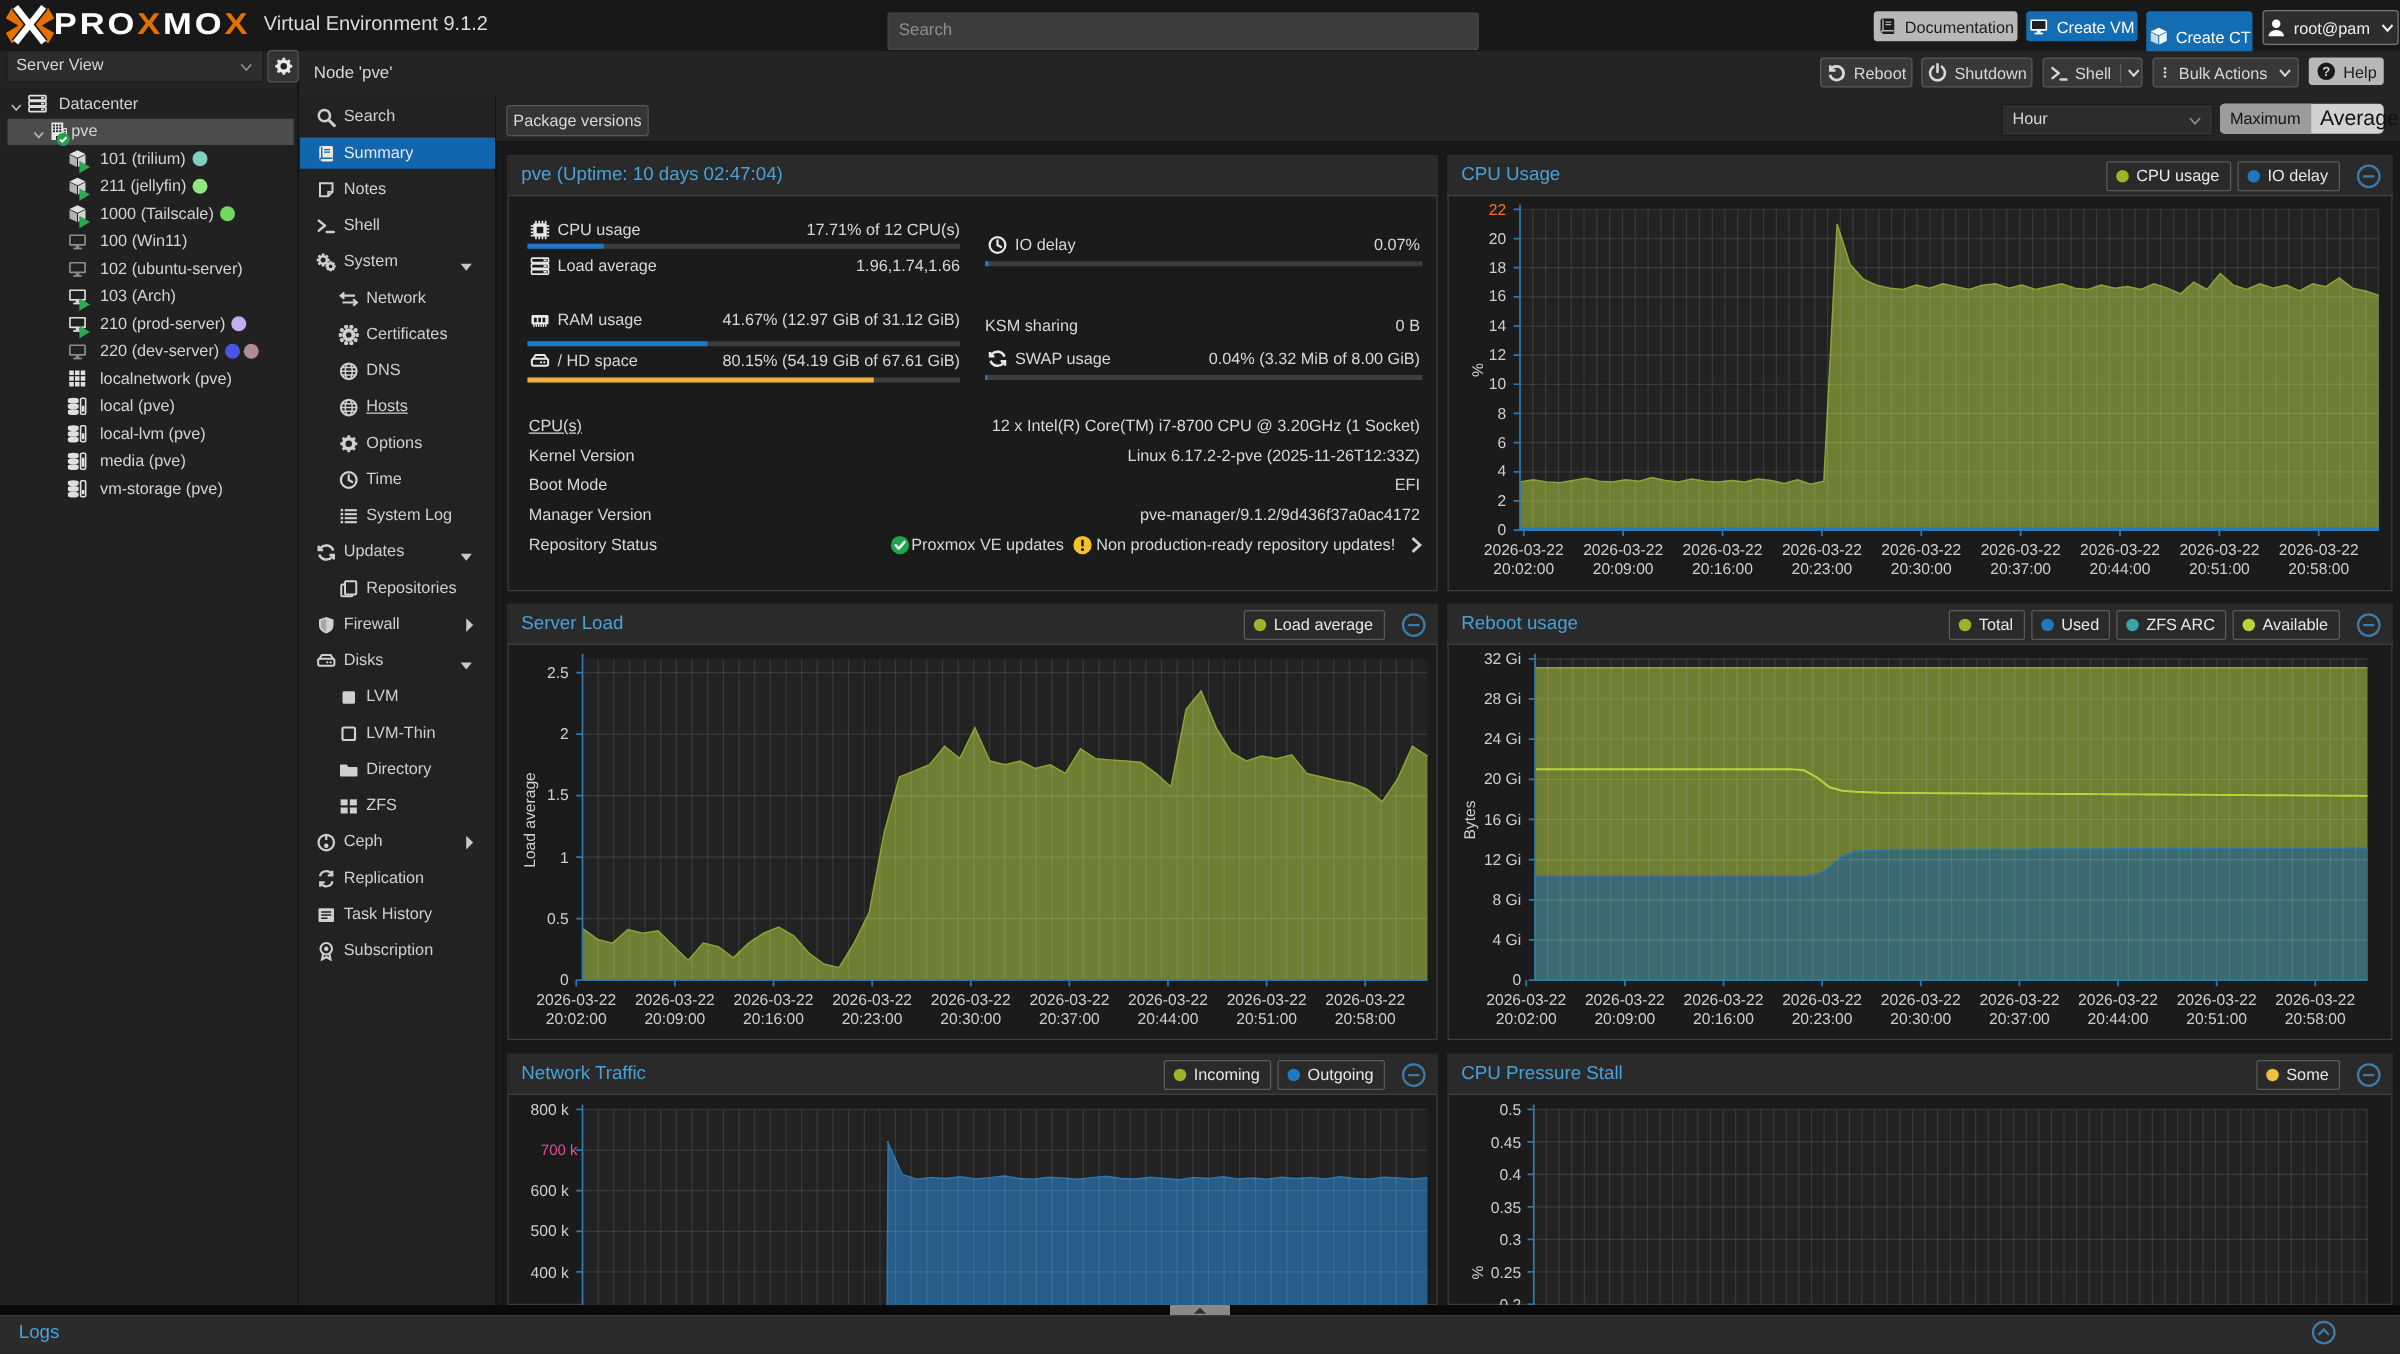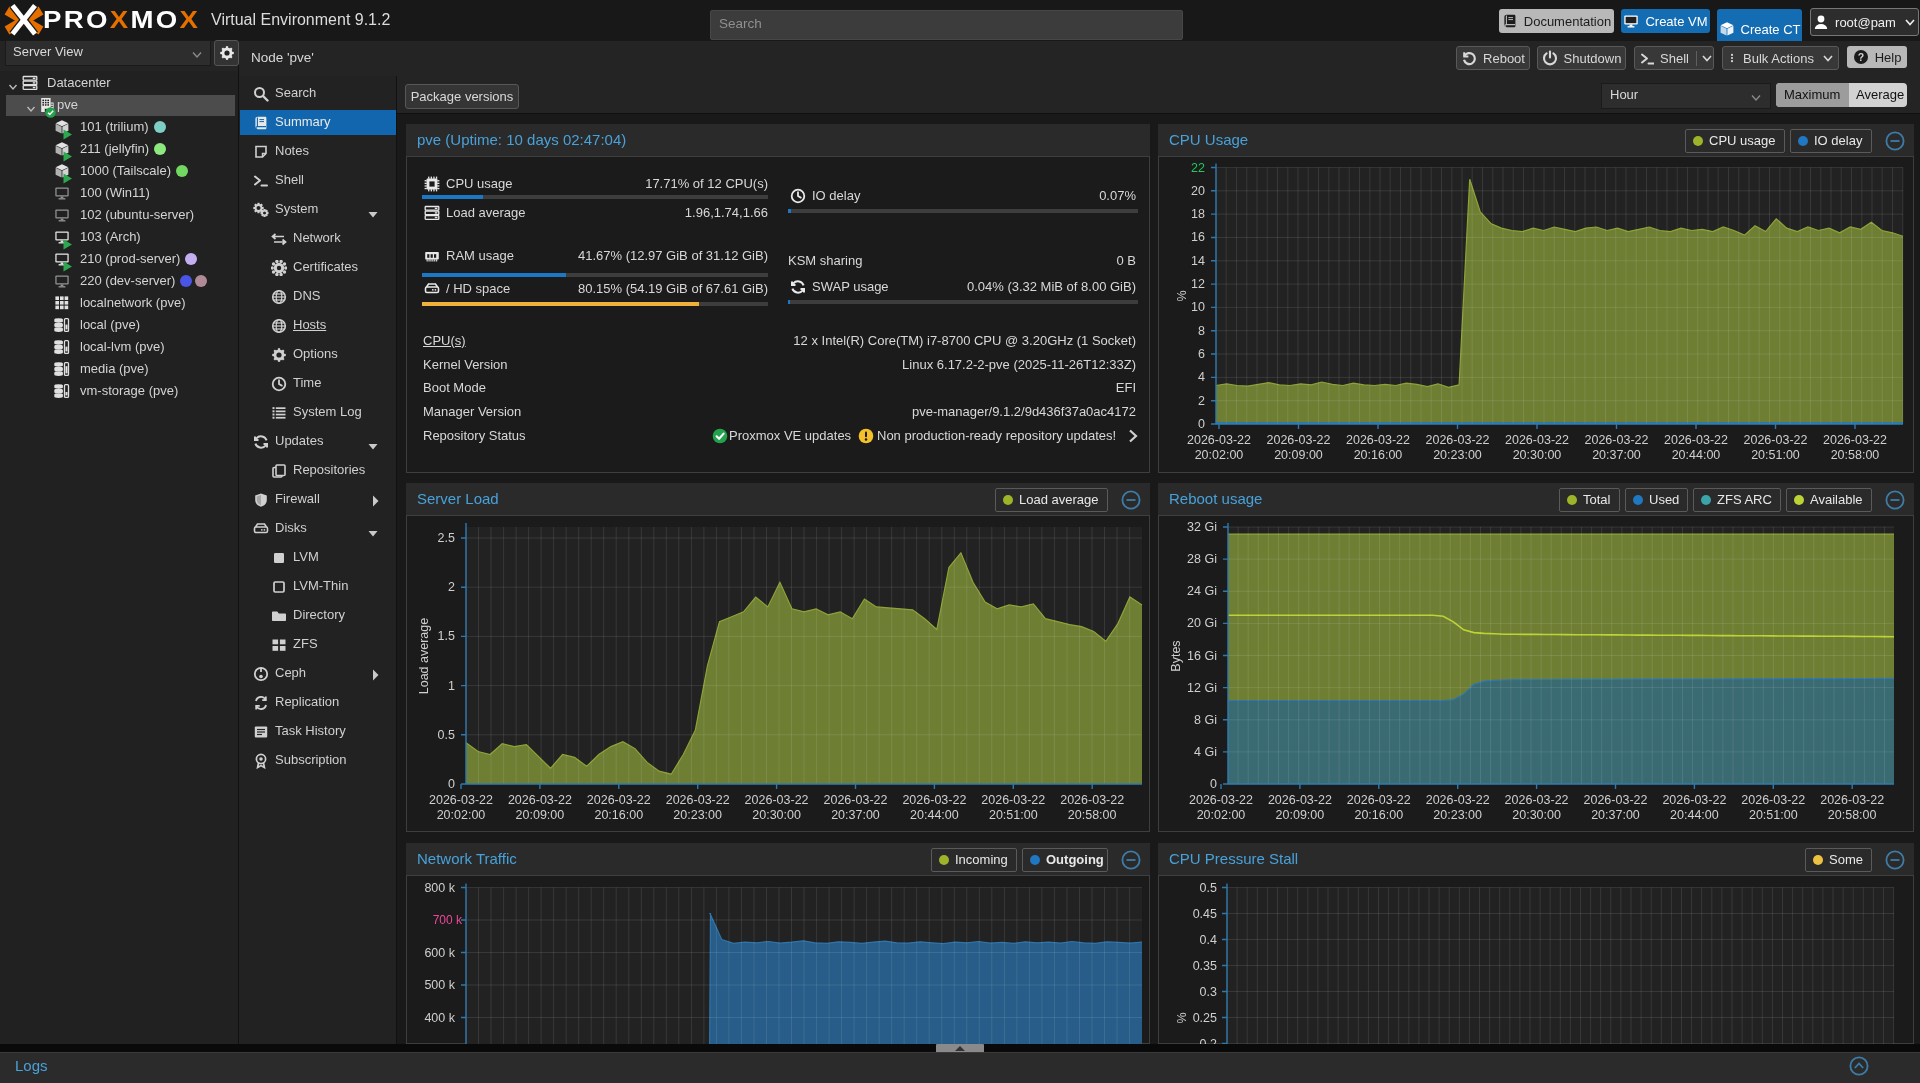--- a/index.html
+++ b/index.html
@@ -526,21 +526,21 @@
     </div>
   </div>
 <div style="position:absolute;left:1601px;top:83px;width:168px;height:24px;background:#2d2d2d;border:1px solid #1a1a1a;"></div>
 <div style="position:absolute;left:1610px;top:85px;height:20px;line-height:20px;font-size:13px;color:#d8d8d8;font-weight:normal;text-align:left;white-space:nowrap;">Hour</div>
 <div style="position:absolute;left:1750px;top:90px;width:12px;height:12px"><svg width="12" height="12" viewBox="0 0 12 12" style="">
       <path d="M2 3.5 L6 8 L10 3.5" fill="none" stroke="#8a8a8a" stroke-width="1.4"></path>
     </svg></div>
 <div style="position:absolute;left:1776px;top:83px;width:131px;height:24px;background:#d2d2d2;border-radius:4px;"></div>
 <div style="position:absolute;left:1776px;top:83px;width:73px;height:24px;background:#9c9c9c;border-radius:4px 0 0 4px;"></div>
 <div style="position:absolute;left:1784px;top:85px;height:20px;line-height:20px;font-size:13px;color:#111;font-weight:normal;text-align:left;white-space:nowrap;">Maximum</div>
-<div style="position:absolute;left:1856px;top:85px;height:20px;line-height:20px;font-size:13px;color:#111;font-weight:normal;text-align:left;white-space:nowrap;">Average</div>
+<div style="position:absolute;left:1856px;top:85px;height:20px;line-height:20px;font-size:17px;color:#111;font-weight:normal;text-align:left;white-space:nowrap;">Average</div>
 <div style="position:absolute;left:406px;top:124px;width:744px;height:349px;background:#1b1b1b;border:1px solid #3e3e3e;box-sizing:border-box;"></div>
 <div style="position:absolute;left:406px;top:124px;width:744px;height:33px;background:#2a2a2a;border-bottom:1px solid #3e3e3e;box-sizing:border-box;"></div>
 <div style="position:absolute;left:417px;top:130px;height:20px;line-height:20px;font-size:15px;color:#48a1d9;font-weight:normal;text-align:left;white-space:nowrap;">pve (Uptime: 10 days 02:47:04)</div>
 <div style="position:absolute;left:424px;top:175.5px;width:16px;height:16px"><svg width="16" height="16" viewBox="0 0 16 16" style="">
       <rect x="2.6" y="2.6" width="10.8" height="10.8" rx="1" fill="#e8e8e8"></rect>
       <rect x="5.4" y="5.4" width="5.2" height="5.2" fill="#1b1b1b"></rect>
       <rect x="4.1" y="0.6" width="1.3" height="2.2" fill="#e8e8e8"></rect>
       <rect x="4.1" y="13.2" width="1.3" height="2.2" fill="#e8e8e8"></rect>
       <rect x="0.6" y="4.1" width="2.2" height="1.3" fill="#e8e8e8"></rect>
       <rect x="13.2" y="4.1" width="2.2" height="1.3" fill="#e8e8e8"></rect>
@@ -658,21 +658,21 @@
       <rect x="57" y="9.5" width="687" height="256.5" fill="#222222"></rect>
       <path d="M57.0 266.0 L57.0 227.5 L67.6 225.8 L78.1 227.5 L88.7 228.1 L99.3 226.4 L109.8 224.6 L120.4 226.9 L131.0 227.5 L141.6 225.8 L152.1 226.9 L162.7 224.0 L173.3 226.4 L183.8 227.5 L194.4 225.2 L205.0 226.9 L215.5 227.5 L226.1 226.4 L236.7 227.5 L247.2 225.2 L257.8 226.4 L268.4 228.7 L279.0 225.8 L289.5 229.3 L300.1 226.9 L310.7 21.2 L321.2 53.8 L331.8 65.5 L342.4 70.1 L352.9 72.5 L363.5 73.6 L374.1 70.1 L384.6 72.5 L395.2 69.0 L405.8 71.3 L416.4 73.6 L426.9 70.1 L437.5 69.0 L448.1 72.5 L458.6 70.1 L469.2 73.6 L479.8 71.3 L490.3 69.0 L500.9 72.5 L511.5 73.6 L522.0 70.1 L532.6 72.5 L543.2 71.3 L553.8 73.6 L564.3 69.0 L574.9 72.5 L585.5 77.1 L596.0 67.8 L606.6 73.6 L617.2 60.8 L627.7 70.1 L638.3 73.6 L648.9 69.0 L659.4 72.5 L670.0 70.1 L680.6 74.8 L691.2 69.0 L701.7 71.3 L712.3 64.3 L722.9 72.5 L733.4 74.8 L744.0 78.3 L744.0 266.0 Z" fill="#6e7e33"></path>
       <path d="M57.0 227.5 L67.6 225.8 L78.1 227.5 L88.7 228.1 L99.3 226.4 L109.8 224.6 L120.4 226.9 L131.0 227.5 L141.6 225.8 L152.1 226.9 L162.7 224.0 L173.3 226.4 L183.8 227.5 L194.4 225.2 L205.0 226.9 L215.5 227.5 L226.1 226.4 L236.7 227.5 L247.2 225.2 L257.8 226.4 L268.4 228.7 L279.0 225.8 L289.5 229.3 L300.1 226.9 L310.7 21.2 L321.2 53.8 L331.8 65.5 L342.4 70.1 L352.9 72.5 L363.5 73.6 L374.1 70.1 L384.6 72.5 L395.2 69.0 L405.8 71.3 L416.4 73.6 L426.9 70.1 L437.5 69.0 L448.1 72.5 L458.6 70.1 L469.2 73.6 L479.8 71.3 L490.3 69.0 L500.9 72.5 L511.5 73.6 L522.0 70.1 L532.6 72.5 L543.2 71.3 L553.8 73.6 L564.3 69.0 L574.9 72.5 L585.5 77.1 L596.0 67.8 L606.6 73.6 L617.2 60.8 L627.7 70.1 L638.3 73.6 L648.9 69.0 L659.4 72.5 L670.0 70.1 L680.6 74.8 L691.2 69.0 L701.7 71.3 L712.3 64.3 L722.9 72.5 L733.4 74.8 L744.0 78.3" fill="none" stroke="#8da336" stroke-width="1.2"></path>
       <path d="M57.0 264.6 L67.6 264.6 L78.1 264.6 L88.7 264.6 L99.3 264.6 L109.8 264.6 L120.4 264.6 L131.0 264.6 L141.6 264.6 L152.1 264.6 L162.7 264.6 L173.3 264.6 L183.8 264.6 L194.4 264.6 L205.0 264.6 L215.5 264.6 L226.1 264.6 L236.7 264.6 L247.2 264.6 L257.8 264.6 L268.4 264.6 L279.0 264.6 L289.5 264.6 L300.1 264.6 L310.7 264.6 L321.2 264.6 L331.8 264.6 L342.4 264.6 L352.9 264.6 L363.5 264.6 L374.1 264.6 L384.6 264.6 L395.2 264.6 L405.8 264.6 L416.4 264.6 L426.9 264.6 L437.5 264.6 L448.1 264.6 L458.6 264.6 L469.2 264.6 L479.8 264.6 L490.3 264.6 L500.9 264.6 L511.5 264.6 L522.0 264.6 L532.6 264.6 L543.2 264.6 L553.8 264.6 L564.3 264.6 L574.9 264.6 L585.5 264.6 L596.0 264.6 L606.6 264.6 L617.2 264.6 L627.7 264.6 L638.3 264.6 L648.9 264.6 L659.4 264.6 L670.0 264.6 L680.6 264.6 L691.2 264.6 L701.7 264.6 L712.3 264.6 L722.9 264.6 L733.4 264.6 L744.0 264.6" fill="none" stroke="#1f78c1" stroke-width="1.2"></path>
       <path d="M57.0 9.5V266.0 M67.2 9.5V266.0 M77.5 9.5V266.0 M87.8 9.5V266.0 M98.0 9.5V266.0 M108.2 9.5V266.0 M118.5 9.5V266.0 M128.8 9.5V266.0 M139.0 9.5V266.0 M149.2 9.5V266.0 M159.5 9.5V266.0 M169.8 9.5V266.0 M180.0 9.5V266.0 M190.2 9.5V266.0 M200.5 9.5V266.0 M210.8 9.5V266.0 M221.0 9.5V266.0 M231.2 9.5V266.0 M241.5 9.5V266.0 M251.8 9.5V266.0 M262.0 9.5V266.0 M272.2 9.5V266.0 M282.5 9.5V266.0 M292.8 9.5V266.0 M303.0 9.5V266.0 M313.2 9.5V266.0 M323.5 9.5V266.0 M333.8 9.5V266.0 M344.0 9.5V266.0 M354.2 9.5V266.0 M364.5 9.5V266.0 M374.8 9.5V266.0 M385.0 9.5V266.0 M395.2 9.5V266.0 M405.5 9.5V266.0 M415.8 9.5V266.0 M426.0 9.5V266.0 M436.2 9.5V266.0 M446.5 9.5V266.0 M456.8 9.5V266.0 M467.0 9.5V266.0 M477.2 9.5V266.0 M487.5 9.5V266.0 M497.8 9.5V266.0 M508.0 9.5V266.0 M518.2 9.5V266.0 M528.5 9.5V266.0 M538.8 9.5V266.0 M549.0 9.5V266.0 M559.2 9.5V266.0 M569.5 9.5V266.0 M579.8 9.5V266.0 M590.0 9.5V266.0 M600.2 9.5V266.0 M610.5 9.5V266.0 M620.8 9.5V266.0 M631.0 9.5V266.0 M641.2 9.5V266.0 M651.5 9.5V266.0 M661.8 9.5V266.0 M672.0 9.5V266.0 M682.2 9.5V266.0 M692.5 9.5V266.0 M702.8 9.5V266.0 M713.0 9.5V266.0 M723.2 9.5V266.0 M733.5 9.5V266.0 M743.8 9.5V266.0" stroke="rgba(255,255,255,0.10)" stroke-width="1" fill="none"></path>
       <path d="M57.0 9.5H744.0 M57.0 32.8H744.0 M57.0 56.1H744.0 M57.0 79.5H744.0 M57.0 102.8H744.0 M57.0 126.1H744.0 M57.0 149.4H744.0 M57.0 172.7H744.0 M57.0 196.0H744.0 M57.0 219.4H744.0 M57.0 242.7H744.0 M57.0 266.0H744.0" stroke="rgba(255,255,255,0.10)" stroke-width="1" fill="none"></path>
       <path d="M57 5.5V266" stroke="#2f78ad" stroke-width="1.4" fill="none"></path>
       <path d="M57 266H744" stroke="#2f78ad" stroke-width="1.4" fill="none"></path>
       <path d="M52 9.5H57 M52 32.8H57 M52 56.1H57 M52 79.5H57 M52 102.8H57 M52 126.1H57 M52 149.4H57 M52 172.7H57 M52 196.0H57 M52 219.4H57 M52 242.7H57 M52 266.0H57 M60.0 266V271 M139.5 266V271 M219.0 266V271 M298.5 266V271 M378.0 266V271 M457.5 266V271 M537.0 266V271 M616.5 266V271 M696.0 266V271" stroke="#2f78ad" stroke-width="1.4" fill="none"></path>
     </svg></div>
-<div style="position:absolute;right:1205px;top:157.5px;height:20px;line-height:20px;font-size:12.5px;color:#22c55e;font-weight:normal;text-align:right;white-space:nowrap;right:auto;left:1125px;width:80px;text-align:right;">22</div>
+<div style="position:absolute;right:1205px;top:157.5px;height:20px;line-height:20px;font-size:12.5px;color:#f97316;font-weight:normal;text-align:right;white-space:nowrap;right:auto;left:1125px;width:80px;text-align:right;">22</div>
 <div style="position:absolute;right:1205px;top:180.8181818181818px;height:20px;line-height:20px;font-size:12.5px;color:#cfcfcf;font-weight:normal;text-align:right;white-space:nowrap;right:auto;left:1125px;width:80px;text-align:right;">20</div>
 <div style="position:absolute;right:1205px;top:204.13636363636363px;height:20px;line-height:20px;font-size:12.5px;color:#cfcfcf;font-weight:normal;text-align:right;white-space:nowrap;right:auto;left:1125px;width:80px;text-align:right;">18</div>
 <div style="position:absolute;right:1205px;top:227.45454545454544px;height:20px;line-height:20px;font-size:12.5px;color:#cfcfcf;font-weight:normal;text-align:right;white-space:nowrap;right:auto;left:1125px;width:80px;text-align:right;">16</div>
 <div style="position:absolute;right:1205px;top:250.77272727272725px;height:20px;line-height:20px;font-size:12.5px;color:#cfcfcf;font-weight:normal;text-align:right;white-space:nowrap;right:auto;left:1125px;width:80px;text-align:right;">14</div>
 <div style="position:absolute;right:1205px;top:274.0909090909091px;height:20px;line-height:20px;font-size:12.5px;color:#cfcfcf;font-weight:normal;text-align:right;white-space:nowrap;right:auto;left:1125px;width:80px;text-align:right;">12</div>
 <div style="position:absolute;right:1205px;top:297.4090909090909px;height:20px;line-height:20px;font-size:12.5px;color:#cfcfcf;font-weight:normal;text-align:right;white-space:nowrap;right:auto;left:1125px;width:80px;text-align:right;">10</div>
 <div style="position:absolute;right:1205px;top:320.72727272727275px;height:20px;line-height:20px;font-size:12.5px;color:#cfcfcf;font-weight:normal;text-align:right;white-space:nowrap;right:auto;left:1125px;width:80px;text-align:right;">8</div>
 <div style="position:absolute;right:1205px;top:344.04545454545456px;height:20px;line-height:20px;font-size:12.5px;color:#cfcfcf;font-weight:normal;text-align:right;white-space:nowrap;right:auto;left:1125px;width:80px;text-align:right;">6</div>
 <div style="position:absolute;right:1205px;top:367.3636363636364px;height:20px;line-height:20px;font-size:12.5px;color:#cfcfcf;font-weight:normal;text-align:right;white-space:nowrap;right:auto;left:1125px;width:80px;text-align:right;">4</div>
 <div style="position:absolute;right:1205px;top:390.6818181818182px;height:20px;line-height:20px;font-size:12.5px;color:#cfcfcf;font-weight:normal;text-align:right;white-space:nowrap;right:auto;left:1125px;width:80px;text-align:right;">2</div>
@@ -799,21 +799,21 @@
 <div style="position:absolute;left:1573.3000000000002px;width:400px;top:790px;height:20px;line-height:20px;font-size:12.5px;color:#cfcfcf;font-weight:normal;text-align:center;white-space:nowrap;">2026-03-22</div>
 <div style="position:absolute;left:1573.3000000000002px;width:400px;top:805px;height:20px;line-height:20px;font-size:12.5px;color:#cfcfcf;font-weight:normal;text-align:center;white-space:nowrap;">20:51:00</div>
 <div style="position:absolute;left:1652.2px;width:400px;top:790px;height:20px;line-height:20px;font-size:12.5px;color:#cfcfcf;font-weight:normal;text-align:center;white-space:nowrap;">2026-03-22</div>
 <div style="position:absolute;left:1652.2px;width:400px;top:805px;height:20px;line-height:20px;font-size:12.5px;color:#cfcfcf;font-weight:normal;text-align:center;white-space:nowrap;">20:58:00</div>
 <div style="position:absolute;left:1116px;top:645.5px;width:120px;height:20px;transform:rotate(-90deg);font-size:12.5px;color:#cfcfcf;text-align:center;line-height:20px">Bytes</div>
 <div style="position:absolute;left:406px;top:843px;width:744px;height:201px;background:#1b1b1b;border:1px solid #3e3e3e;box-sizing:border-box;"></div>
 <div style="position:absolute;left:406px;top:843px;width:744px;height:33px;background:#2a2a2a;border-bottom:1px solid #3e3e3e;box-sizing:border-box;"></div>
 <div style="position:absolute;left:417px;top:849px;height:20px;line-height:20px;font-size:15px;color:#48a1d9;font-weight:normal;text-align:left;white-space:nowrap;">Network Traffic</div>
 <div style="position:absolute;left:1022px;top:848px;width:86px;height:24px;background:#2a2a2a;border:1px solid #5a5a5a;border-radius:2px;box-sizing:border-box;"></div>
 <div style="position:absolute;left:1030px;top:855px;width:10px;height:10px;border-radius:50%;background:#1f78c1"></div>
-<div style="position:absolute;left:1046px;top:849.5px;height:20px;line-height:20px;font-size:13px;color:#e8e8e8;font-weight:bold;text-align:left;white-space:nowrap;">Outgoing</div>
+<div style="position:absolute;left:1046px;top:849.5px;height:20px;line-height:20px;font-size:13px;color:#e8e8e8;font-weight:normal;text-align:left;white-space:nowrap;">Outgoing</div>
 <div style="position:absolute;left:931px;top:848px;width:86px;height:24px;background:#2a2a2a;border:1px solid #5a5a5a;border-radius:2px;box-sizing:border-box;"></div>
 <div style="position:absolute;left:939px;top:855px;width:10px;height:10px;border-radius:50%;background:#9db42a"></div>
 <div style="position:absolute;left:955px;top:849.5px;height:20px;line-height:20px;font-size:13px;color:#e8e8e8;font-weight:normal;text-align:left;white-space:nowrap;">Incoming</div>
 <div style="position:absolute;left:1121px;top:850px;width:20px;height:20px"><svg width="20" height="20" viewBox="0 0 20 20" style="">
       <circle cx="10" cy="10" r="8.6" fill="none" stroke="#3e7ca8" stroke-width="1.8"></circle>
       <line x1="5.5" y1="10" x2="14.5" y2="10" stroke="#3e7ca8" stroke-width="1.8"></line>
     </svg></div>
 <div style="position:absolute;left:407px;top:876px;width:742px;height:168px;overflow:hidden"><svg width="742" height="168" viewBox="0 0 742 168" style="">
       <rect x="59" y="11.5" width="676" height="260.0" fill="#222222"></rect>
       <path d="M59.0 271.5 L59.0 271.5 L302.0 271.5 L303.5 37.5 L303.0 37.5 L314.7 63.5 L326.4 67.4 L338.0 66.1 L349.7 66.8 L361.4 65.5 L373.1 67.1 L384.7 66.1 L396.4 64.8 L408.1 66.8 L419.8 67.4 L431.4 65.8 L443.1 66.4 L454.8 67.4 L466.5 66.1 L478.1 65.1 L489.8 66.8 L501.5 67.1 L513.2 65.8 L524.8 66.8 L536.5 67.7 L548.2 66.1 L559.9 66.8 L571.5 65.5 L583.2 67.1 L594.9 66.4 L606.6 67.4 L618.2 65.8 L629.9 66.8 L641.6 66.1 L653.3 67.1 L664.9 65.5 L676.6 66.8 L688.3 67.4 L700.0 65.8 L711.6 66.4 L723.3 67.1 L735.0 66.1 L735.0 271.5 Z" fill="#275d88"></path>

